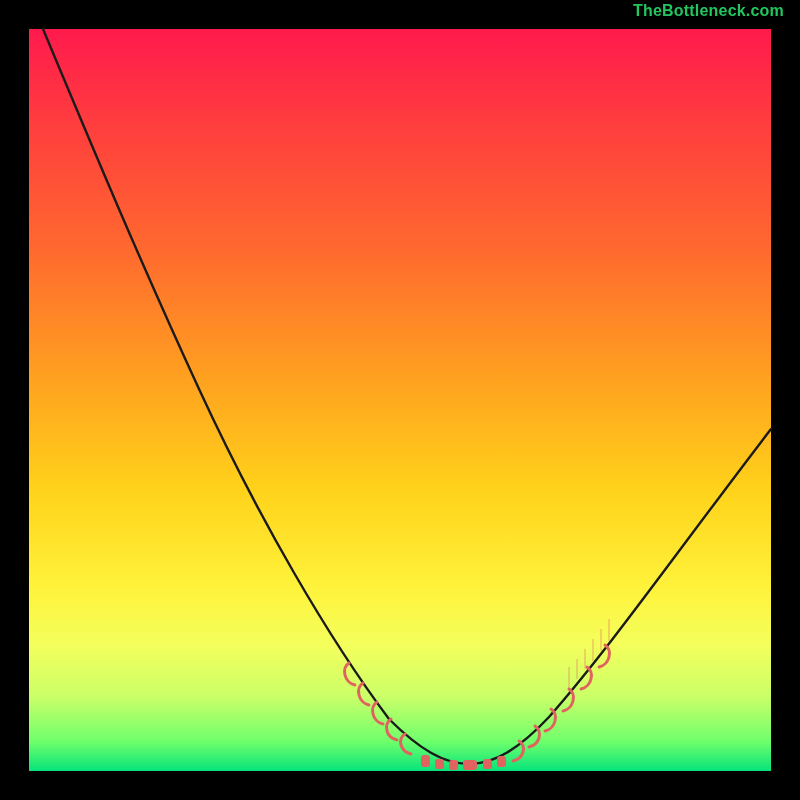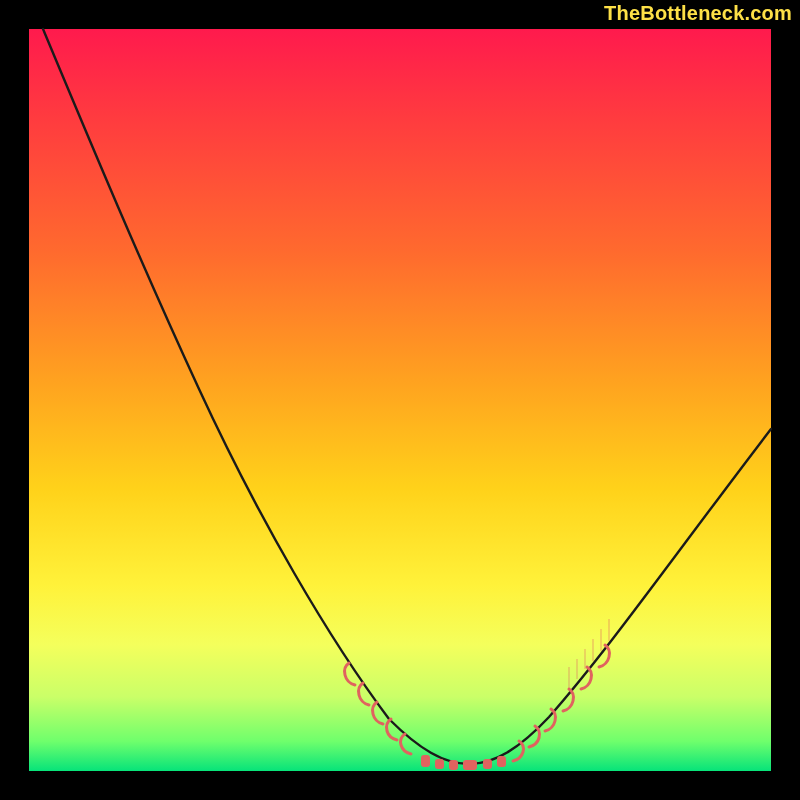--- a/index.html
+++ b/index.html
@@ -37,24 +37,24 @@
       #fff23a 75%,
       #f4ff5c 83%,
       #caff68 90%,
       #6fff6c 96%,
       #07e37a 100%
     );
   }
   .watermark {
     position: absolute;
     top: 2px;
-    right: 8px;
-    font-size: 20px;
+    right: 16px;
+    font-size: 16px;
     font-weight: 600;
-    color: #fde047;
+    color: #22c55e;
     letter-spacing: 0.2px;
     user-select: none;
     pointer-events: none;
   }
   svg.curve {
     position: absolute;
     left: 0;
     top: 0;
     width: 742px;
     height: 742px;

